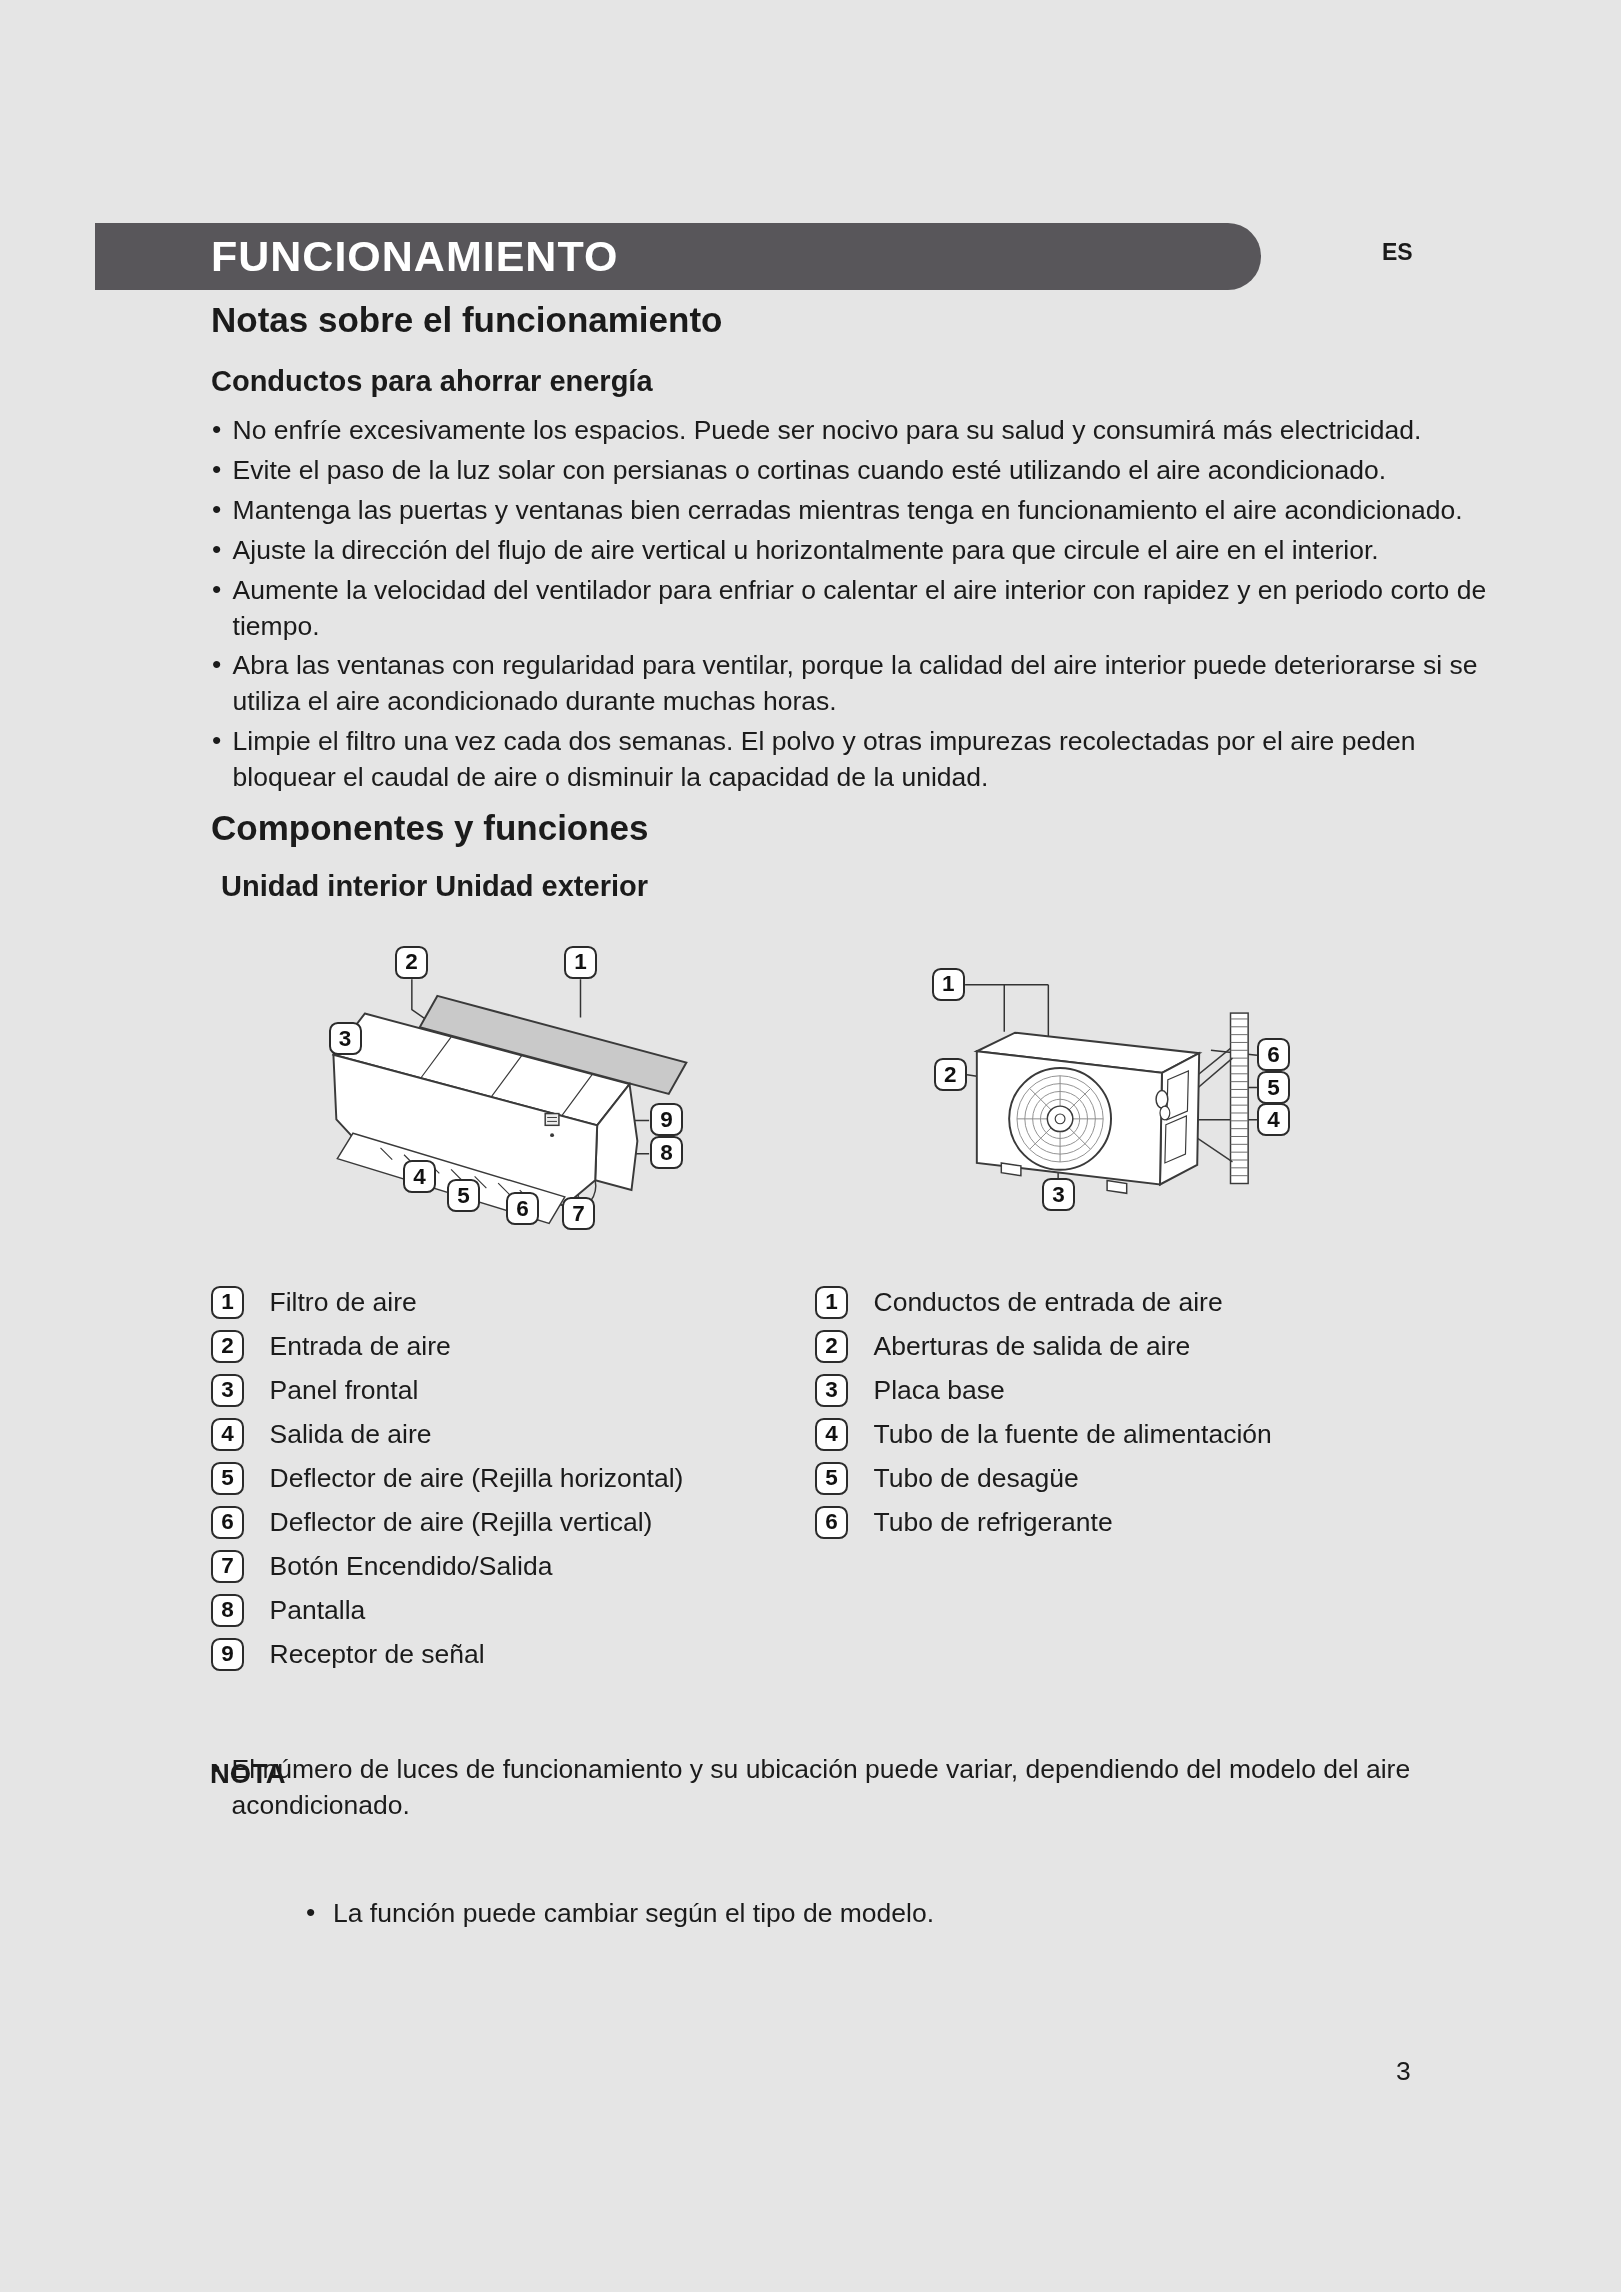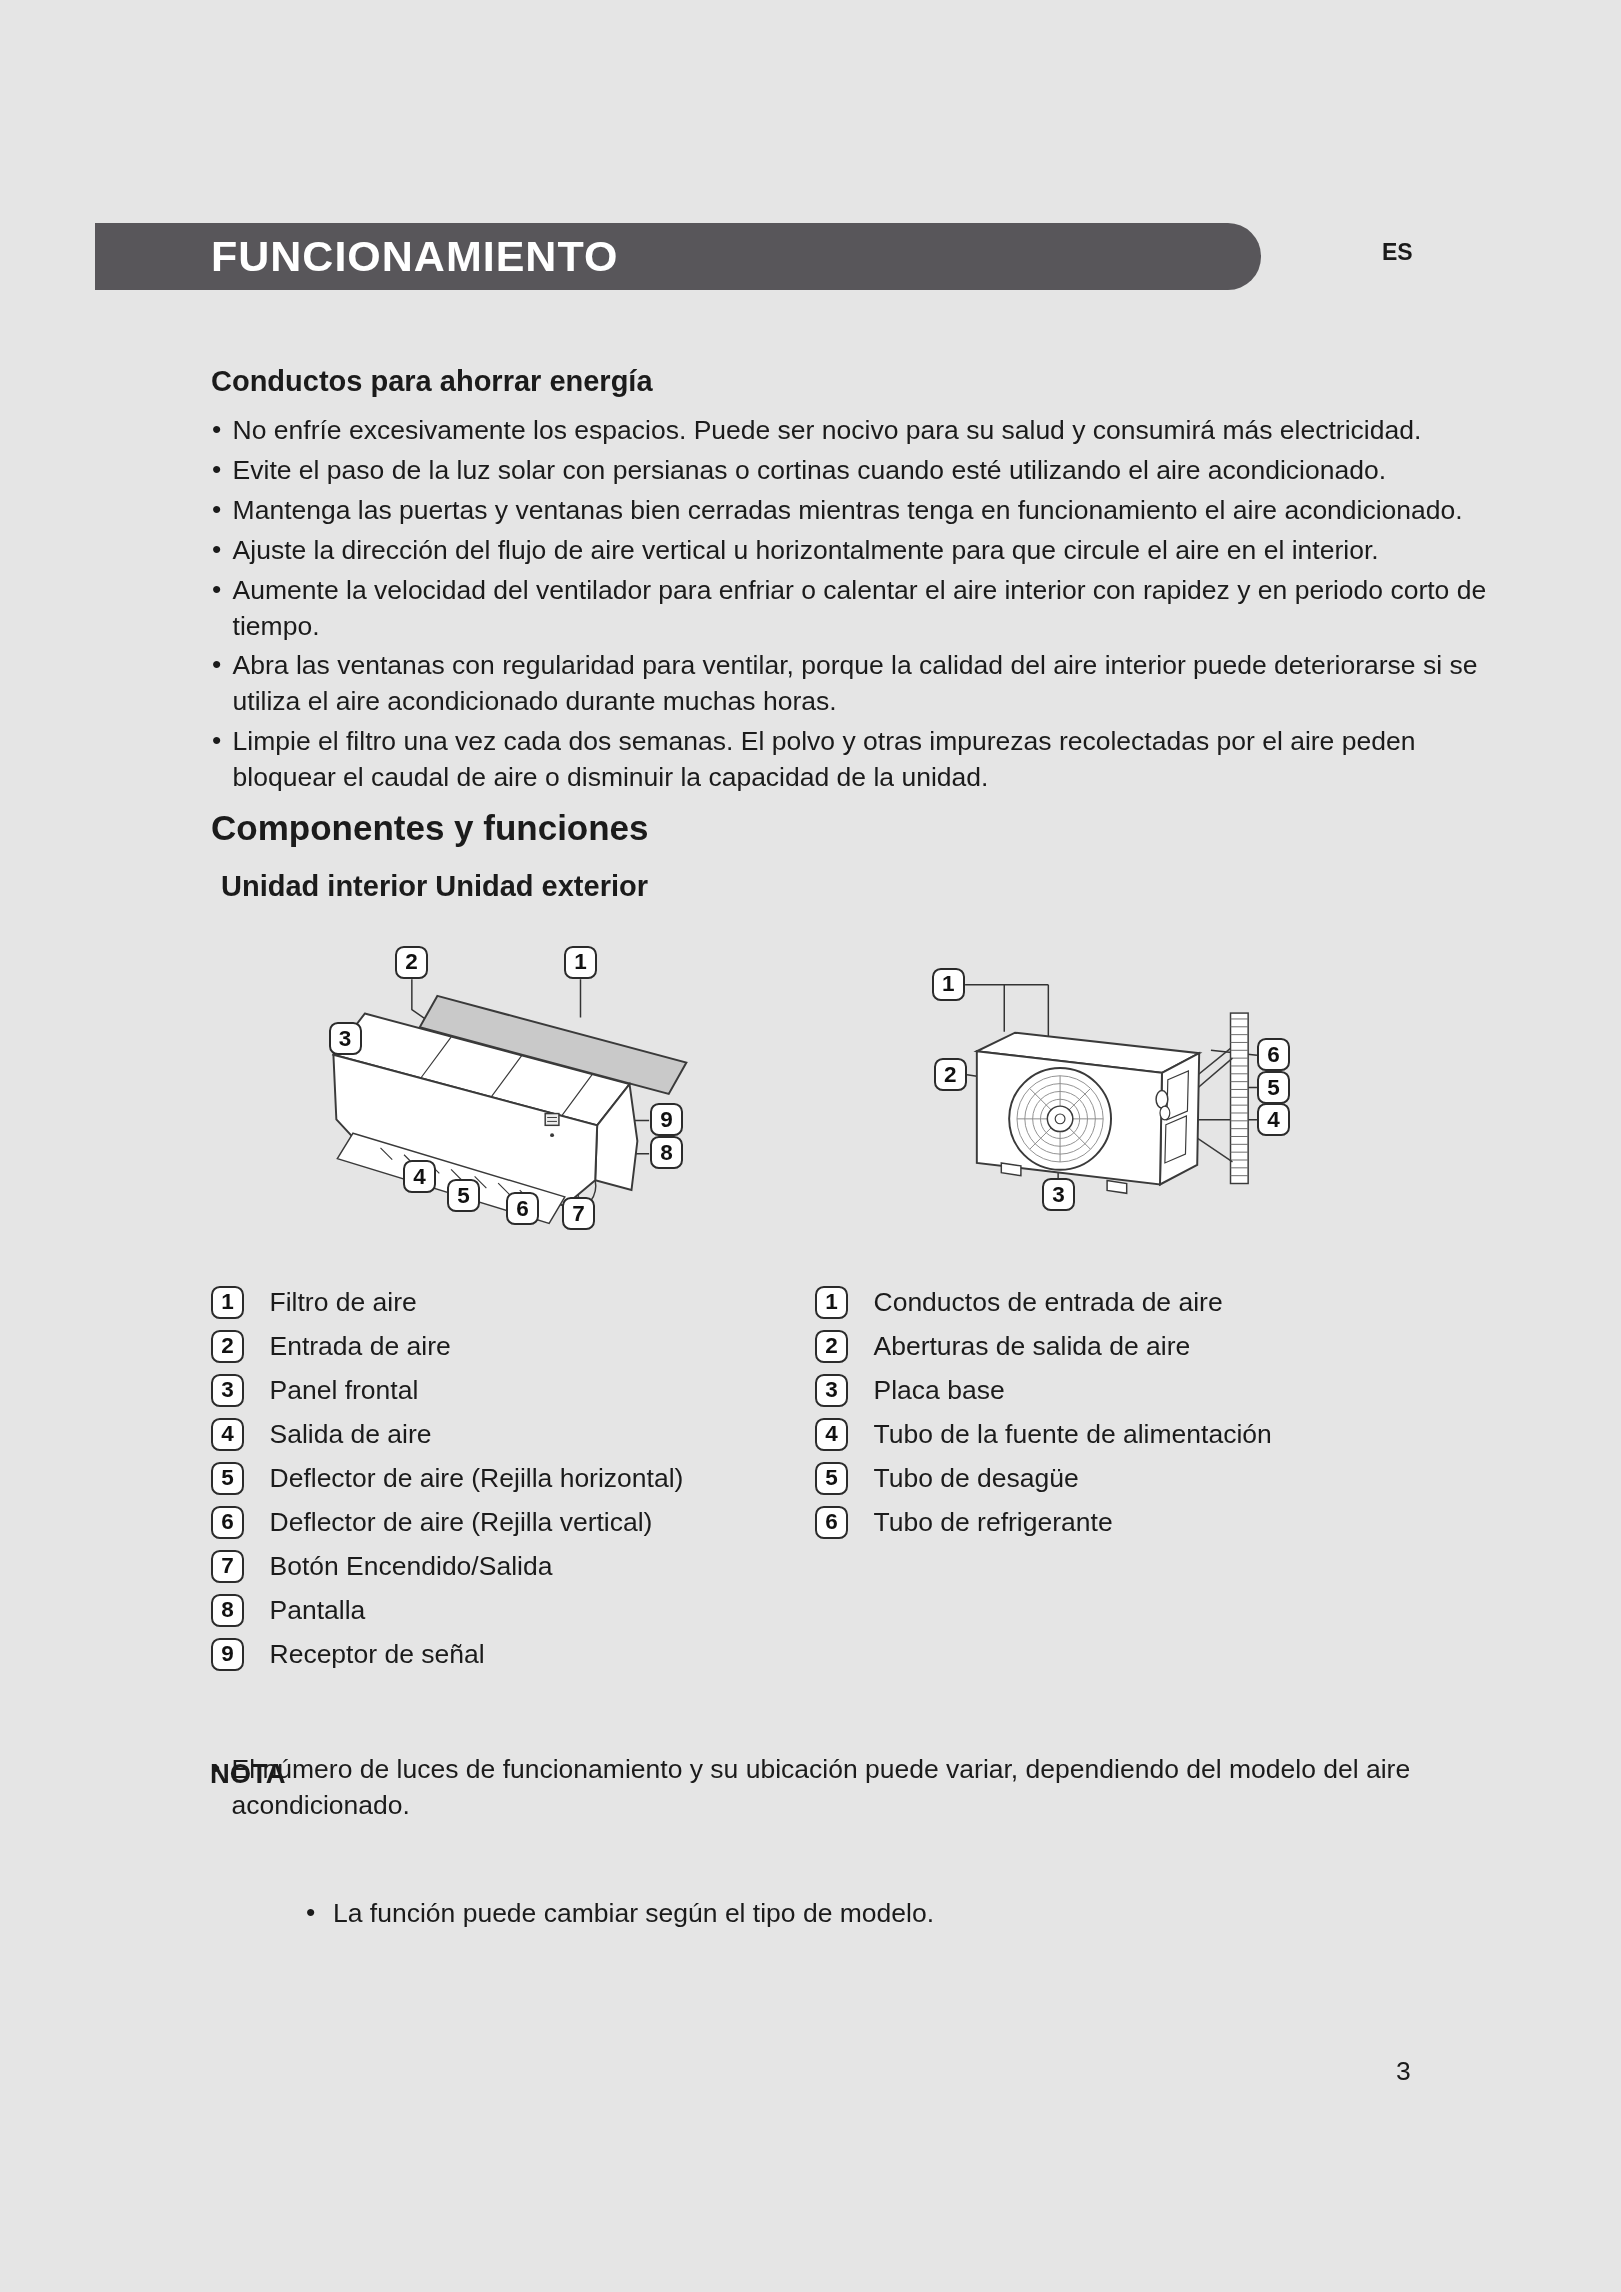--- a/index.html
+++ b/index.html
@@ -53,20 +53,21 @@
 </head>
 <body>
 
 <div class="page">
 
   <div class="abs title-bar" style="background: rgb(88, 86, 90);">
     <span>FUNCIONAMIENTO</span>
   </div>
   <div class="abs lang">ES</div>
 
+  <h1 class="abs h-large" style="left:211px;top:300px;">Notas sobre el funcionamiento</h1>
   <h2 class="abs h-med" style="left:211px;top:365px;">Conductos para ahorrar energía</h2>
 
   <ul class="abs tips">
     <li>No enfríe excesivamente los espacios. Puede ser nocivo para su salud y consumirá más electricidad.</li>
     <li>Evite el paso de la luz solar con persianas o cortinas cuando esté utilizando el aire acondicionado.</li>
     <li>Mantenga las puertas y ventanas bien cerradas mientras tenga en funcionamiento el aire acondicionado.</li>
     <li>Ajuste la dirección del flujo de aire vertical u horizontalmente para que circule el aire en el interior.</li>
     <li>Aumente la velocidad del ventilador para enfriar o calentar el aire interior con rapidez y en periodo corto de tiempo.</li>
     <li>Abra las ventanas con regularidad para ventilar, porque la calidad del aire interior puede deteriorarse si se utiliza el aire acondicionado durante muchas horas.</li>
     <li>Limpie el filtro una vez cada dos semanas. El polvo y otras impurezas recolectadas por el aire peden bloquear el caudal de aire o disminuir la capacidad de la unidad.</li>

